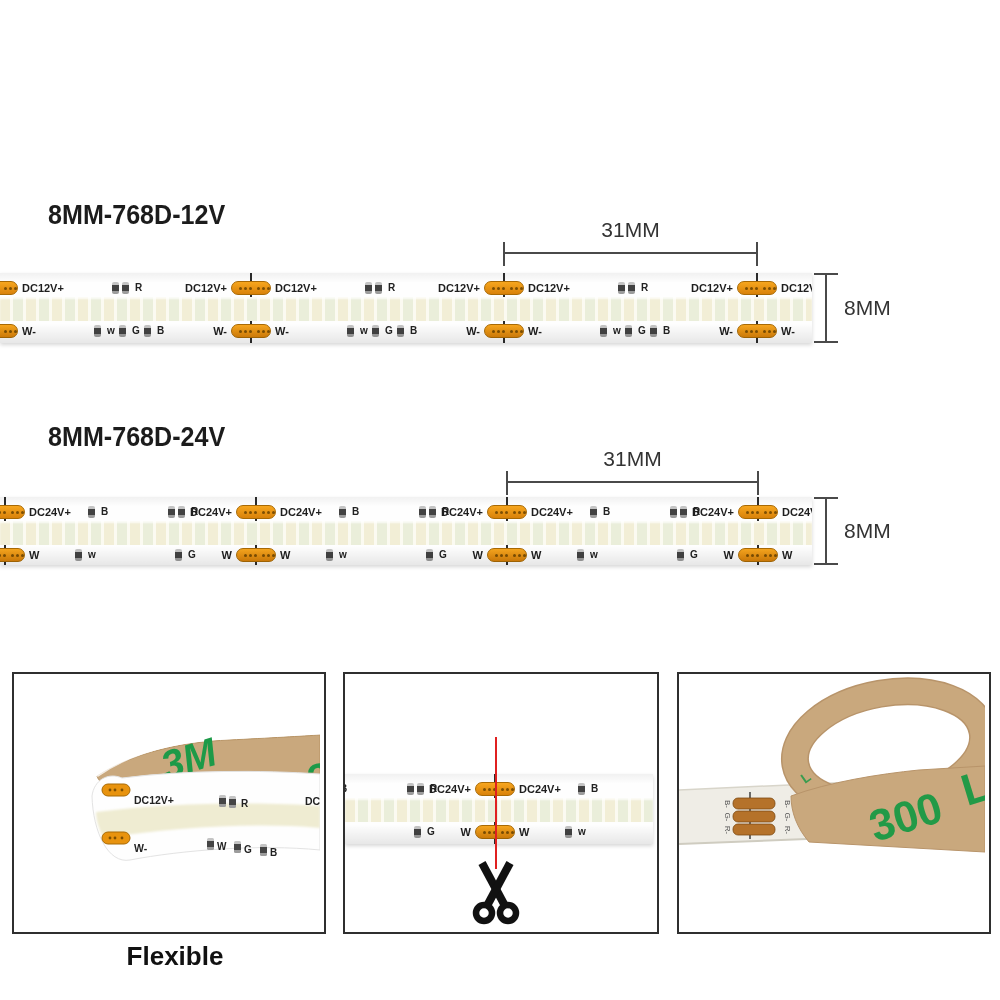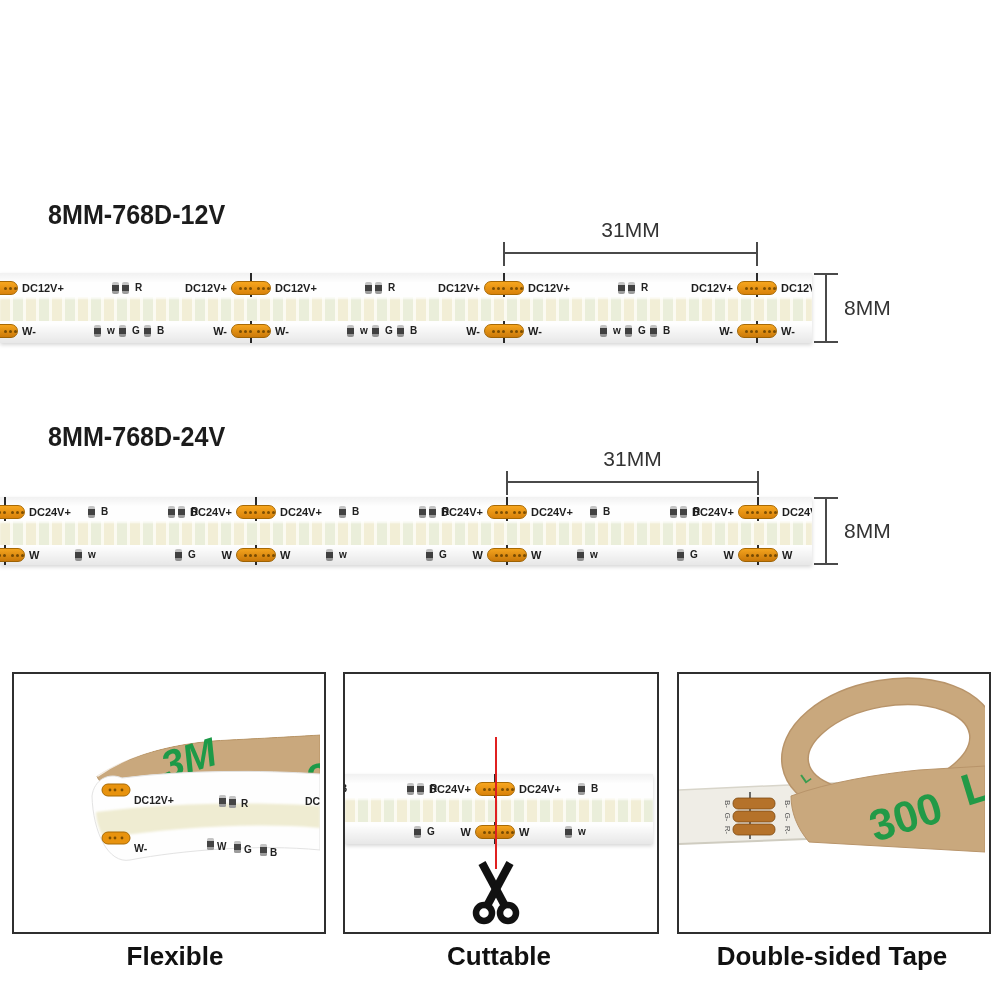--- a/index.html
+++ b/index.html
@@ -381,21 +381,20 @@
     <div class="redline" style="left:150px;top:63px;height:132px"></div>
     <svg class="scissors" style="left:126px;top:186px" width="50" height="66" viewBox="0 0 50 66">
       <g stroke="#111" fill="none">
         <line x1="11" y1="3" x2="33" y2="44" stroke-width="8"></line>
         <line x1="39" y1="3" x2="17" y2="44" stroke-width="8"></line>
         <circle cx="13" cy="53" r="8" stroke-width="6.5"></circle>
         <circle cx="37" cy="53" r="8" stroke-width="6.5"></circle>
       </g>
     </svg>
   </div>
-  <div class="caption" style="left:343px;width:312px">Cuttable</div>
 
   <div class="fbox" style="left:677px;width:310px">
     <svg width="306" height="254" viewBox="0 0 306 254">
 
       <path d="M0,116 L306,102 L306,158 L0,170 Z" fill="#efede6"></path>
       <path d="M0,116 L306,102" stroke="#d8d5ca" stroke-width="1.5" fill="none"></path>
       <path d="M0,170 L306,158" stroke="#cfccc0" stroke-width="2" fill="none"></path>
       <line x1="71" y1="118" x2="71" y2="165" stroke="#3e3e3e" stroke-width="1.5"></line>
       <rect x="54" y="124" width="42" height="11" rx="5" fill="#b5722a" stroke="#7e4a12" stroke-width=".8"></rect>
       <rect x="54" y="137" width="42" height="11" rx="5" fill="#b5722a" stroke="#7e4a12" stroke-width=".8"></rect>
@@ -409,15 +408,14 @@
 
       <ellipse cx="210" cy="74" rx="95" ry="55" fill="none" stroke="#b8946a" stroke-width="28" transform="rotate(-10 210 74)"></ellipse>
       <ellipse cx="210" cy="74" rx="95" ry="55" fill="none" stroke="#c9a87d" stroke-width="25" transform="rotate(-10 210 74)"></ellipse>
 
       <path d="M112,122 C150,108 200,100 240,96 L306,92 L306,178 L130,168 C118,154 112,138 112,122 Z" fill="#c9a87d" stroke="#b8946a" stroke-width="1"></path>
       <text transform="translate(126,110) rotate(-35)" font-size="14" font-weight="700" fill="#229a47" opacity=".85">L</text>
       <text transform="translate(196,168) rotate(-17)" font-size="44" font-weight="700" fill="#229a47">300</text>
       <text transform="translate(288,132) rotate(-17)" font-size="44" font-weight="700" fill="#229a47">L</text>
     </svg>
   </div>
-  <div class="caption" style="left:677px;width:310px">Double-sided Tape</div>
 
 </div>
 
 </body></html>

